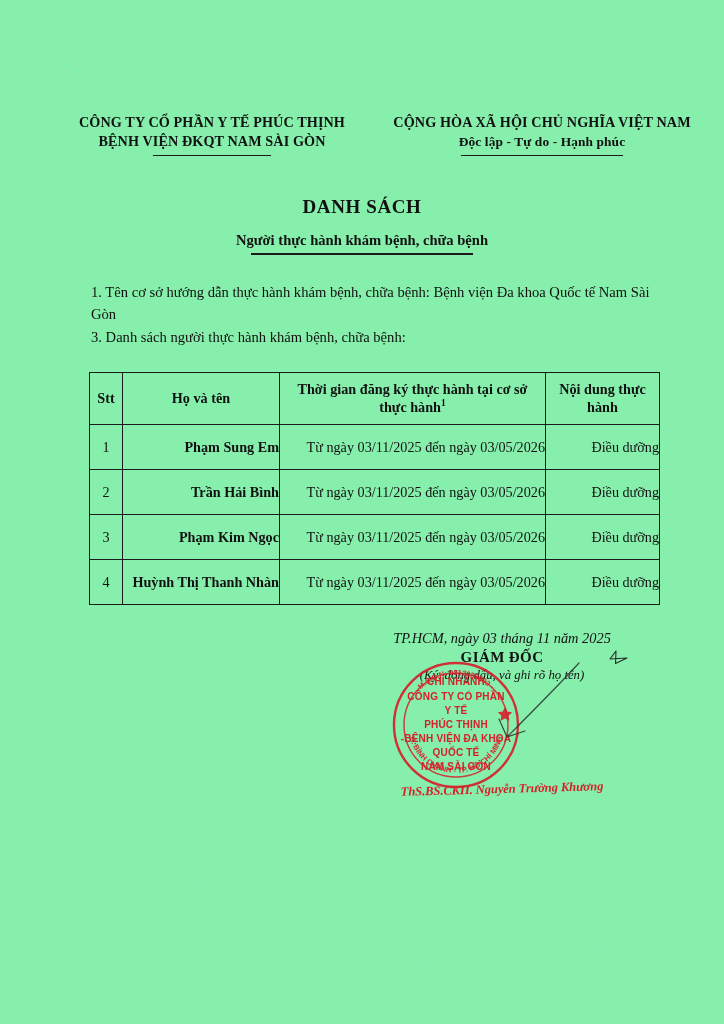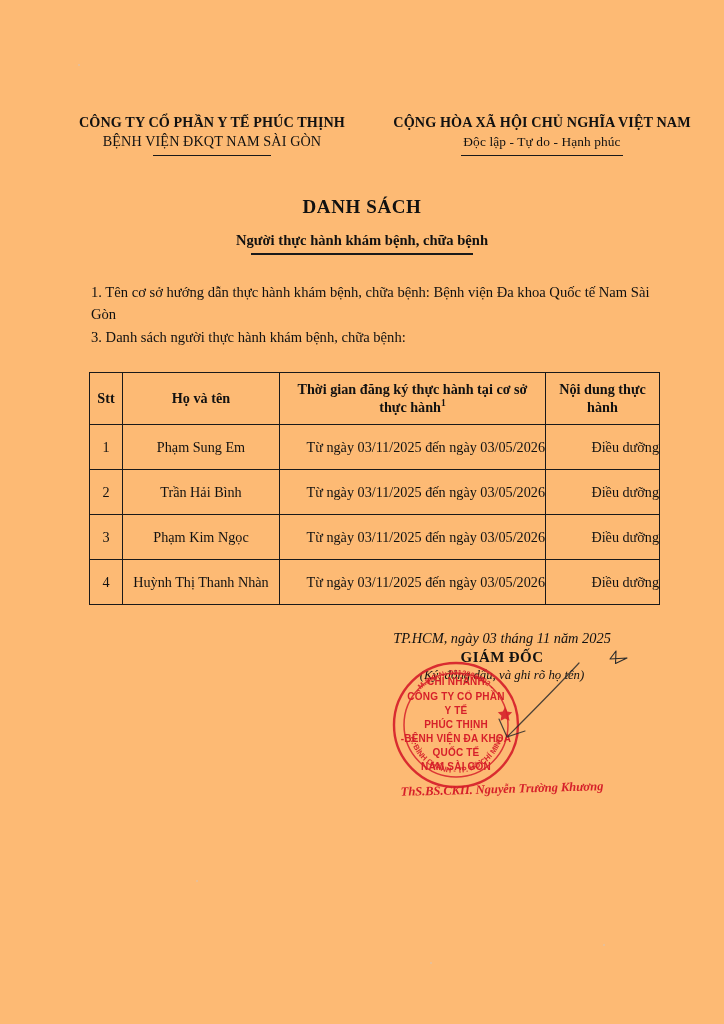--- a/index.html
+++ b/index.html
@@ -13,21 +13,21 @@
     position: relative;
     overflow: hidden;
     font-family: "Liberation Serif", "DejaVu Serif", serif;
     color: #111111;
     -webkit-font-smoothing: antialiased;
   }
 
   .page {
     position: absolute;
     inset: 0;
-    background: #fdba74;
+    background: #86efac;
   }
 
   
   .doc-header {
     position: absolute;
     top: 113px;
     left: 0;
     width: 724px;
     display: flex;
     justify-content: flex-start;
@@ -44,21 +44,21 @@
     width: 320px;
     margin-left: 20px;
   }
   .hdr-line1 {
     font-weight: bold;
     font-size: 14.2px;
     letter-spacing: 0.1px;
     white-space: nowrap;
   }
   .hdr-line2 {
-    font-weight: normal;
+    font-weight: bold;
     font-size: 14.2px;
     letter-spacing: 0.1px;
     white-space: nowrap;
     display: inline-block;
     position: relative;
     text-align: right;
   }
   .hdr-right .hdr-line2 {
     font-size: 13.4px;
   }
@@ -137,21 +137,21 @@
   }
   table.list td {
     height: 44px;
   }
   .col-stt   { width: 33px; }
   .col-name  { width: 157px; }
   .col-time  { width: 266px; }
   .col-content { width: 114px; }
 
   td.c-stt { text-align: center; }
-  td.c-name { text-align: center; padding-left: 8px; }
+  td.c-name { text-align: right; padding-left: 8px; font-weight: bold; }
   td.c-time { text-align: right; }
   td.c-content { text-align: right; }
 
   sup.fn {
     font-size: 9.5px;
     vertical-align: super;
     line-height: 0;
   }
 
   

